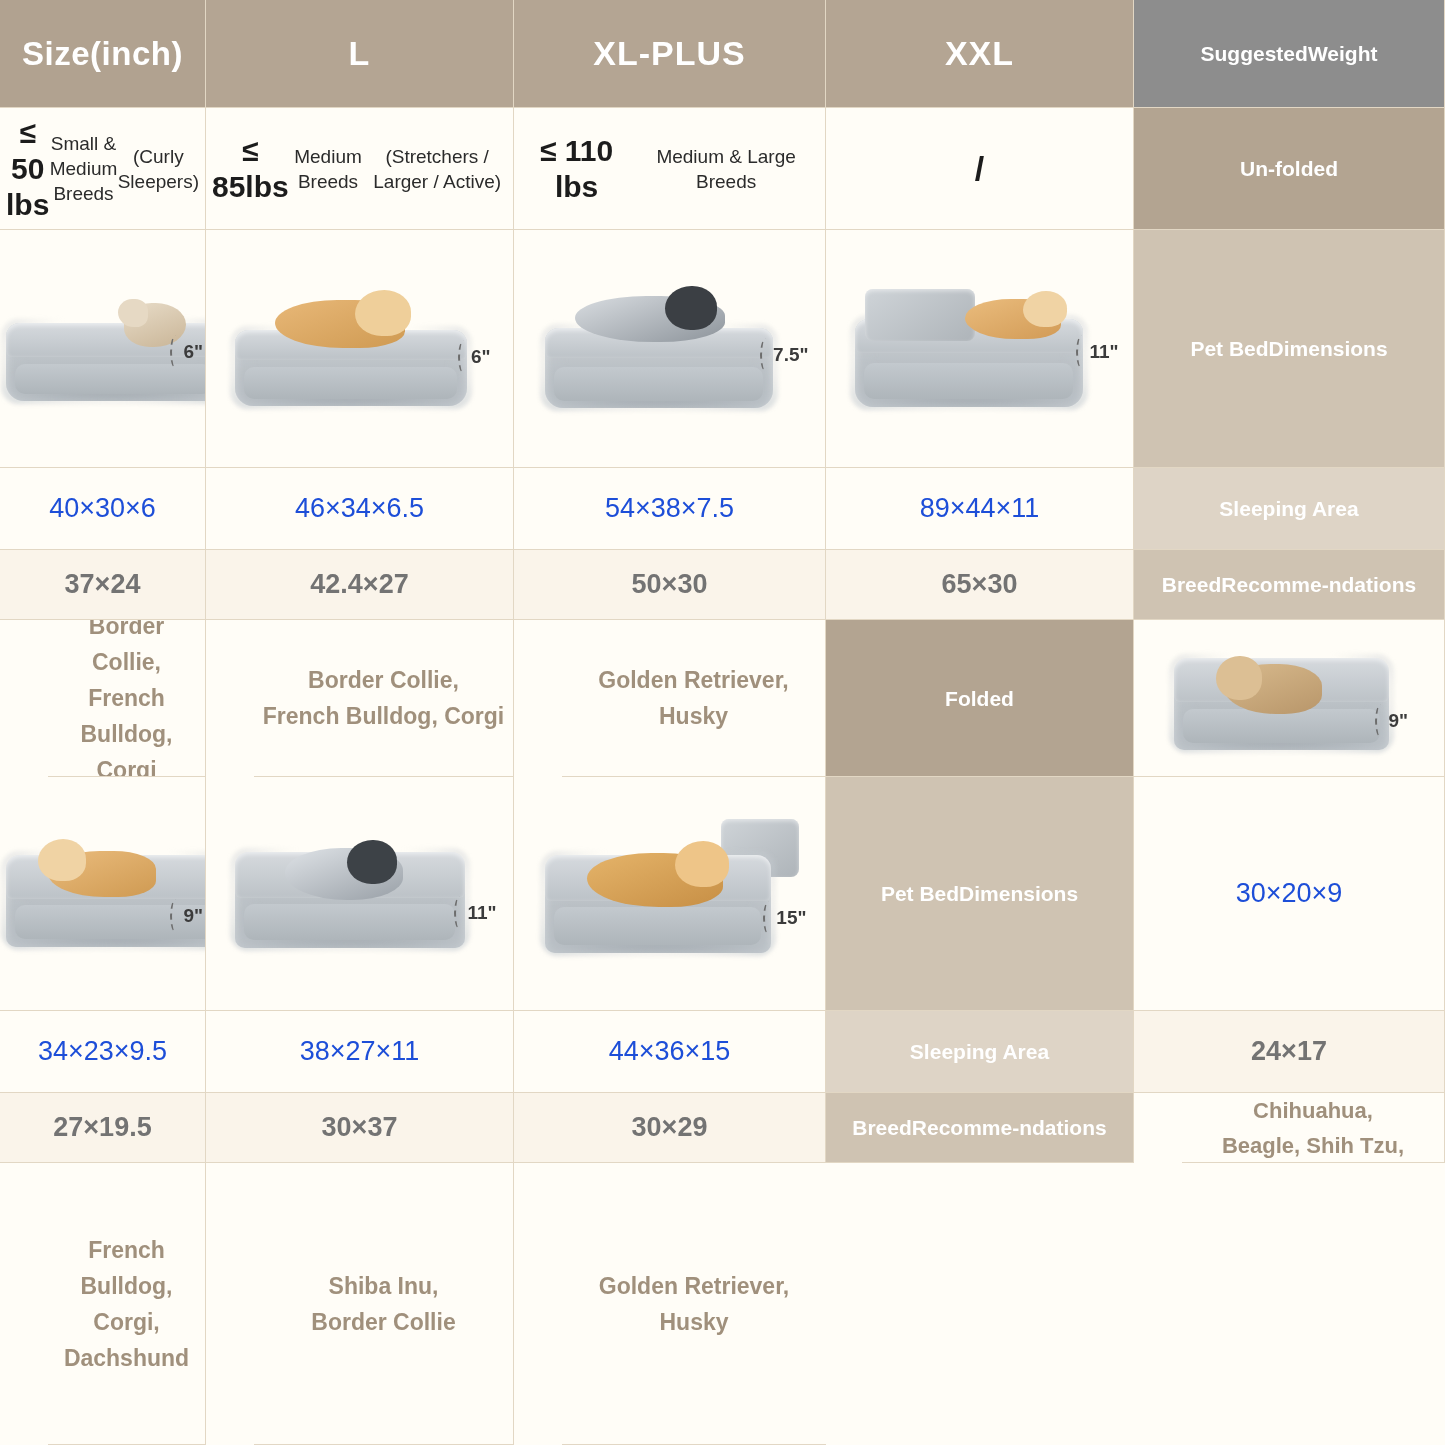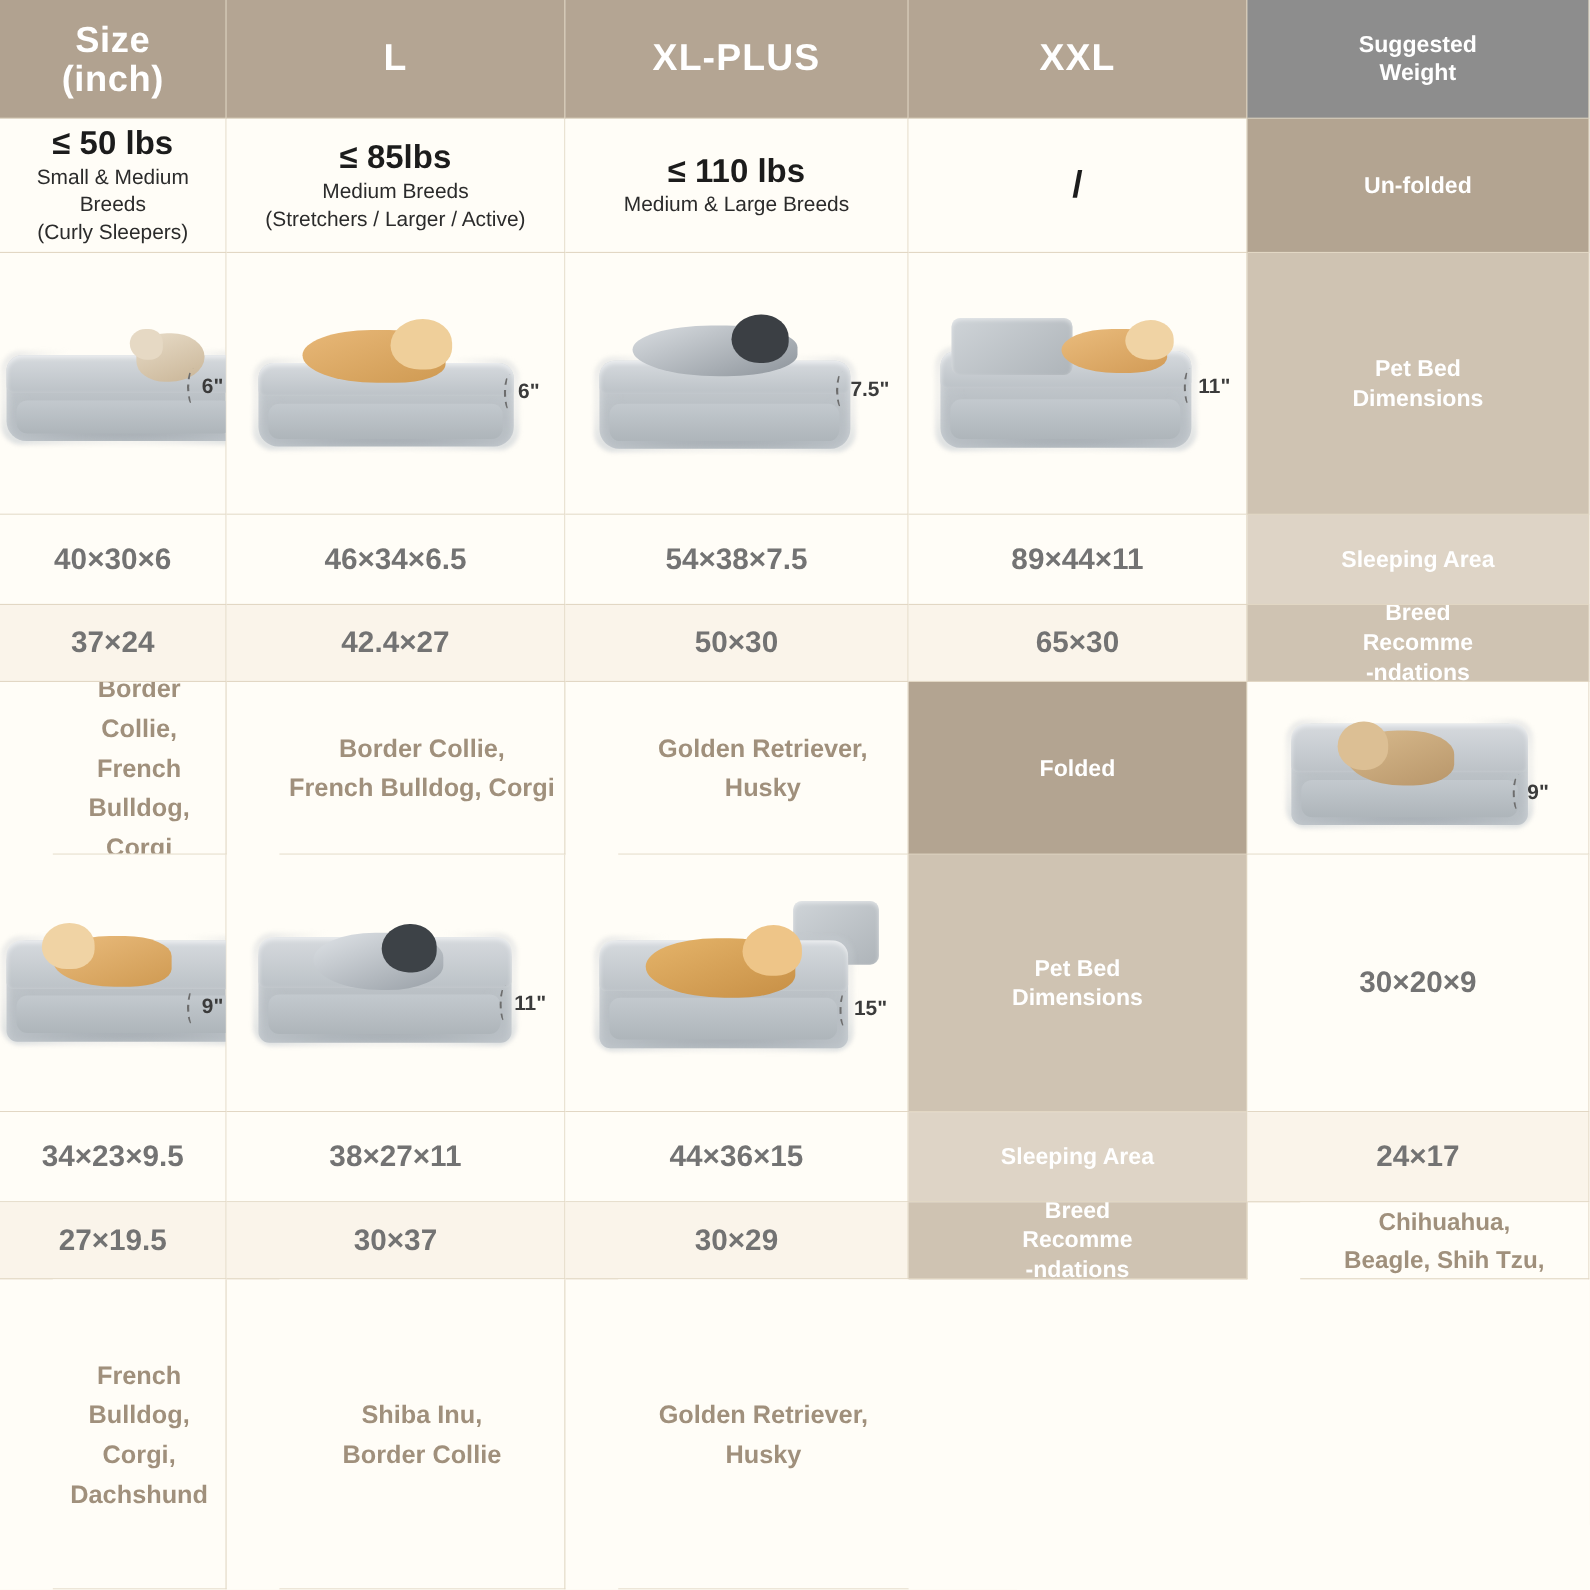--- a/index.html
+++ b/index.html
@@ -13,21 +13,20 @@
     width: 1445px; height: 1445px;
     display: grid;
     grid-template-columns: 206px 308px 312px 308px 311px;
     grid-template-rows: 108px 122px 238px 82px 70px 157px 234px 82px 70px 282px;
     background: #fffdf7;
   }
   .cell {
     border-right: 1px solid #e2d7c4;
     border-bottom: 1px solid #e2d7c4;
     display: flex;
-    flex-direction: column;
     align-items: center;
     justify-content: center;
     text-align: center;
     position: relative;
     overflow: hidden;
     padding: 4px 6px;
   }
   .cell:last-child { border-right: none; }
 
   
@@ -55,21 +54,21 @@
   .w-cell .big { font-size: 30px; font-weight: bold; color: #1c1c1c; line-height: 36px; }
   .w-cell .sm { font-size: 19px; color: #2b2b2b; line-height: 25px; }
   .w-cell .slash { font-size: 34px; font-weight: bold; color:#1c1c1c; }
 
   
   .side-tan   { background: #b3a491; color:#fff; font-weight: bold; font-size: 21px; line-height: 29px; }
   .side-mid   { background: #cfc3b2; color:#fff; font-weight: bold; font-size: 21px; line-height: 27px; }
   .side-light { background: #ded4c6; color:#fff; font-weight: bold; font-size: 21px; line-height: 27px; }
 
   
-  .d-dim   { background:#fffdf7; color:#737373; font-size: 27px; font-weight: 700; }
+  .d-dim   { background:#fffdf7; color:#1d4ed8; font-size: 27px; font-weight: 400; }
   .d-sleep { background:#faf4ea; color:#737373; font-size: 27px; font-weight: 600; }
   .d-breed { background:#fffdf7; color:#a0907c; font-size: 23px; line-height: 36px; font-weight: 600; margin-left: 48px; }
   .d-breed.small { font-size: 22px; line-height: 35px; }
   .pic     { background:#fffdf7; }
 
   
   .prod { position: relative; width: 100%; height: 100%; display:flex; align-items:center; justify-content:center; }
   .bedwrap { position: relative; }
   .bed {
     position: relative;

